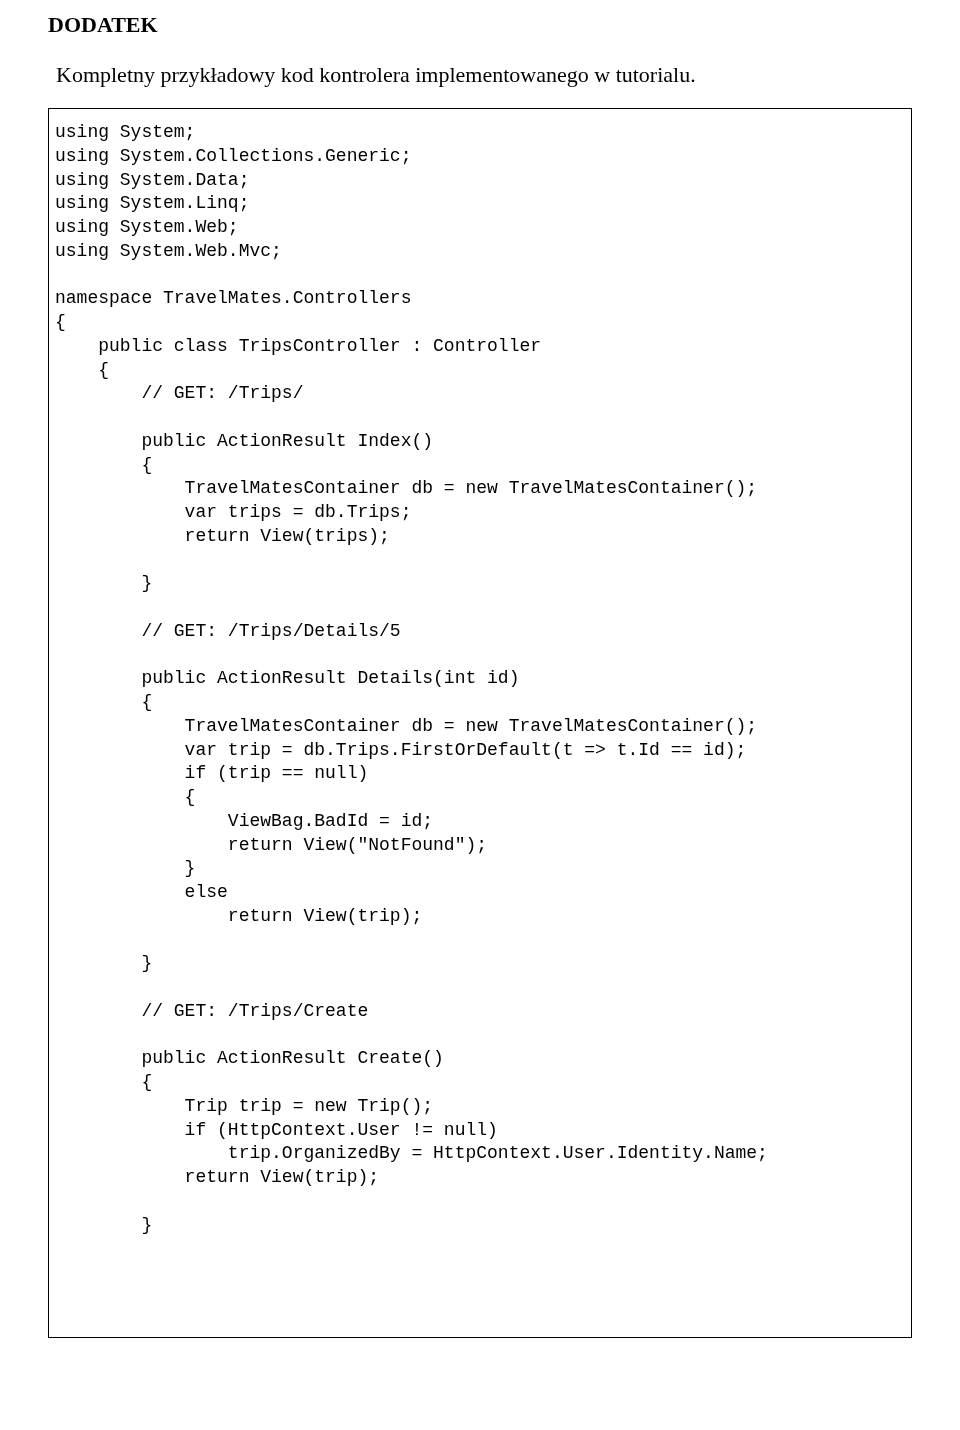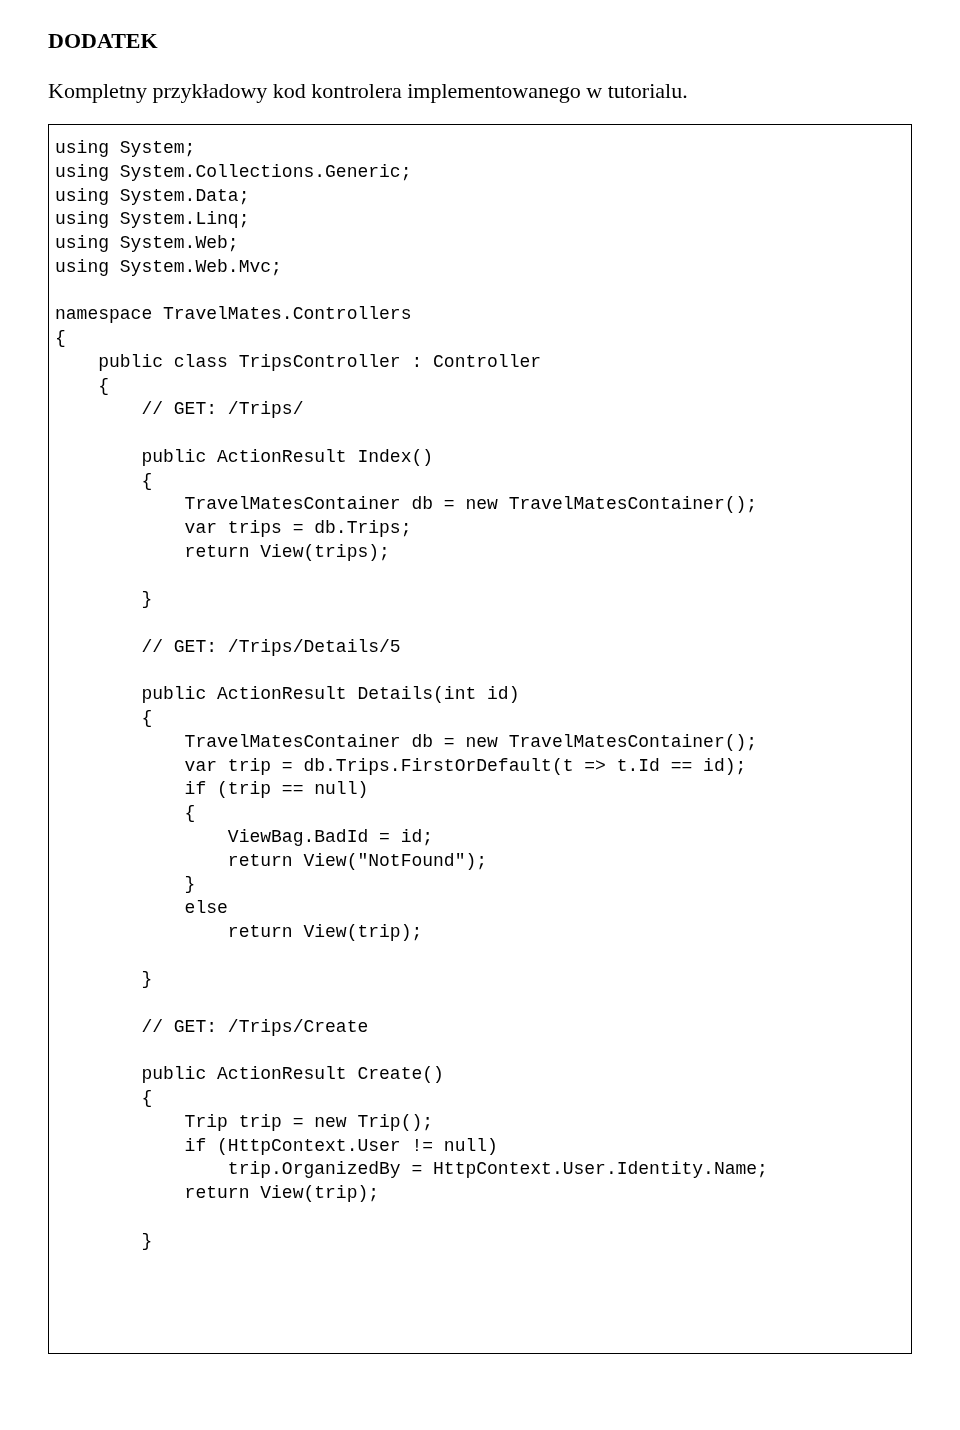--- a/index.html
+++ b/index.html
@@ -11,25 +11,25 @@
   .page {
     width: 960px;
     min-height: 1430px;
     padding: 12px 48px 48px 48px;
     box-sizing: border-box;
     font-family: "Times New Roman", Times, serif;
     color: #000;
   }
   .heading {
     font-size: 22px;
-    margin: 16px 0 24px 0;
+    margin: 0 0 24px 0;
   }
   .intro {
     font-size: 22px;
-    margin: 0 0 20px 0;
+    margin: 0 0 20px 8px;
   }
   .codebox {
     border: 1px solid #000;
     padding: 12px 14px 14px 6px;
     font-family: "Courier New", Courier, monospace;
     font-size: 18px;
     line-height: 1.32;
     white-space: pre;
     min-height: 1230px;
     box-sizing: border-box;

